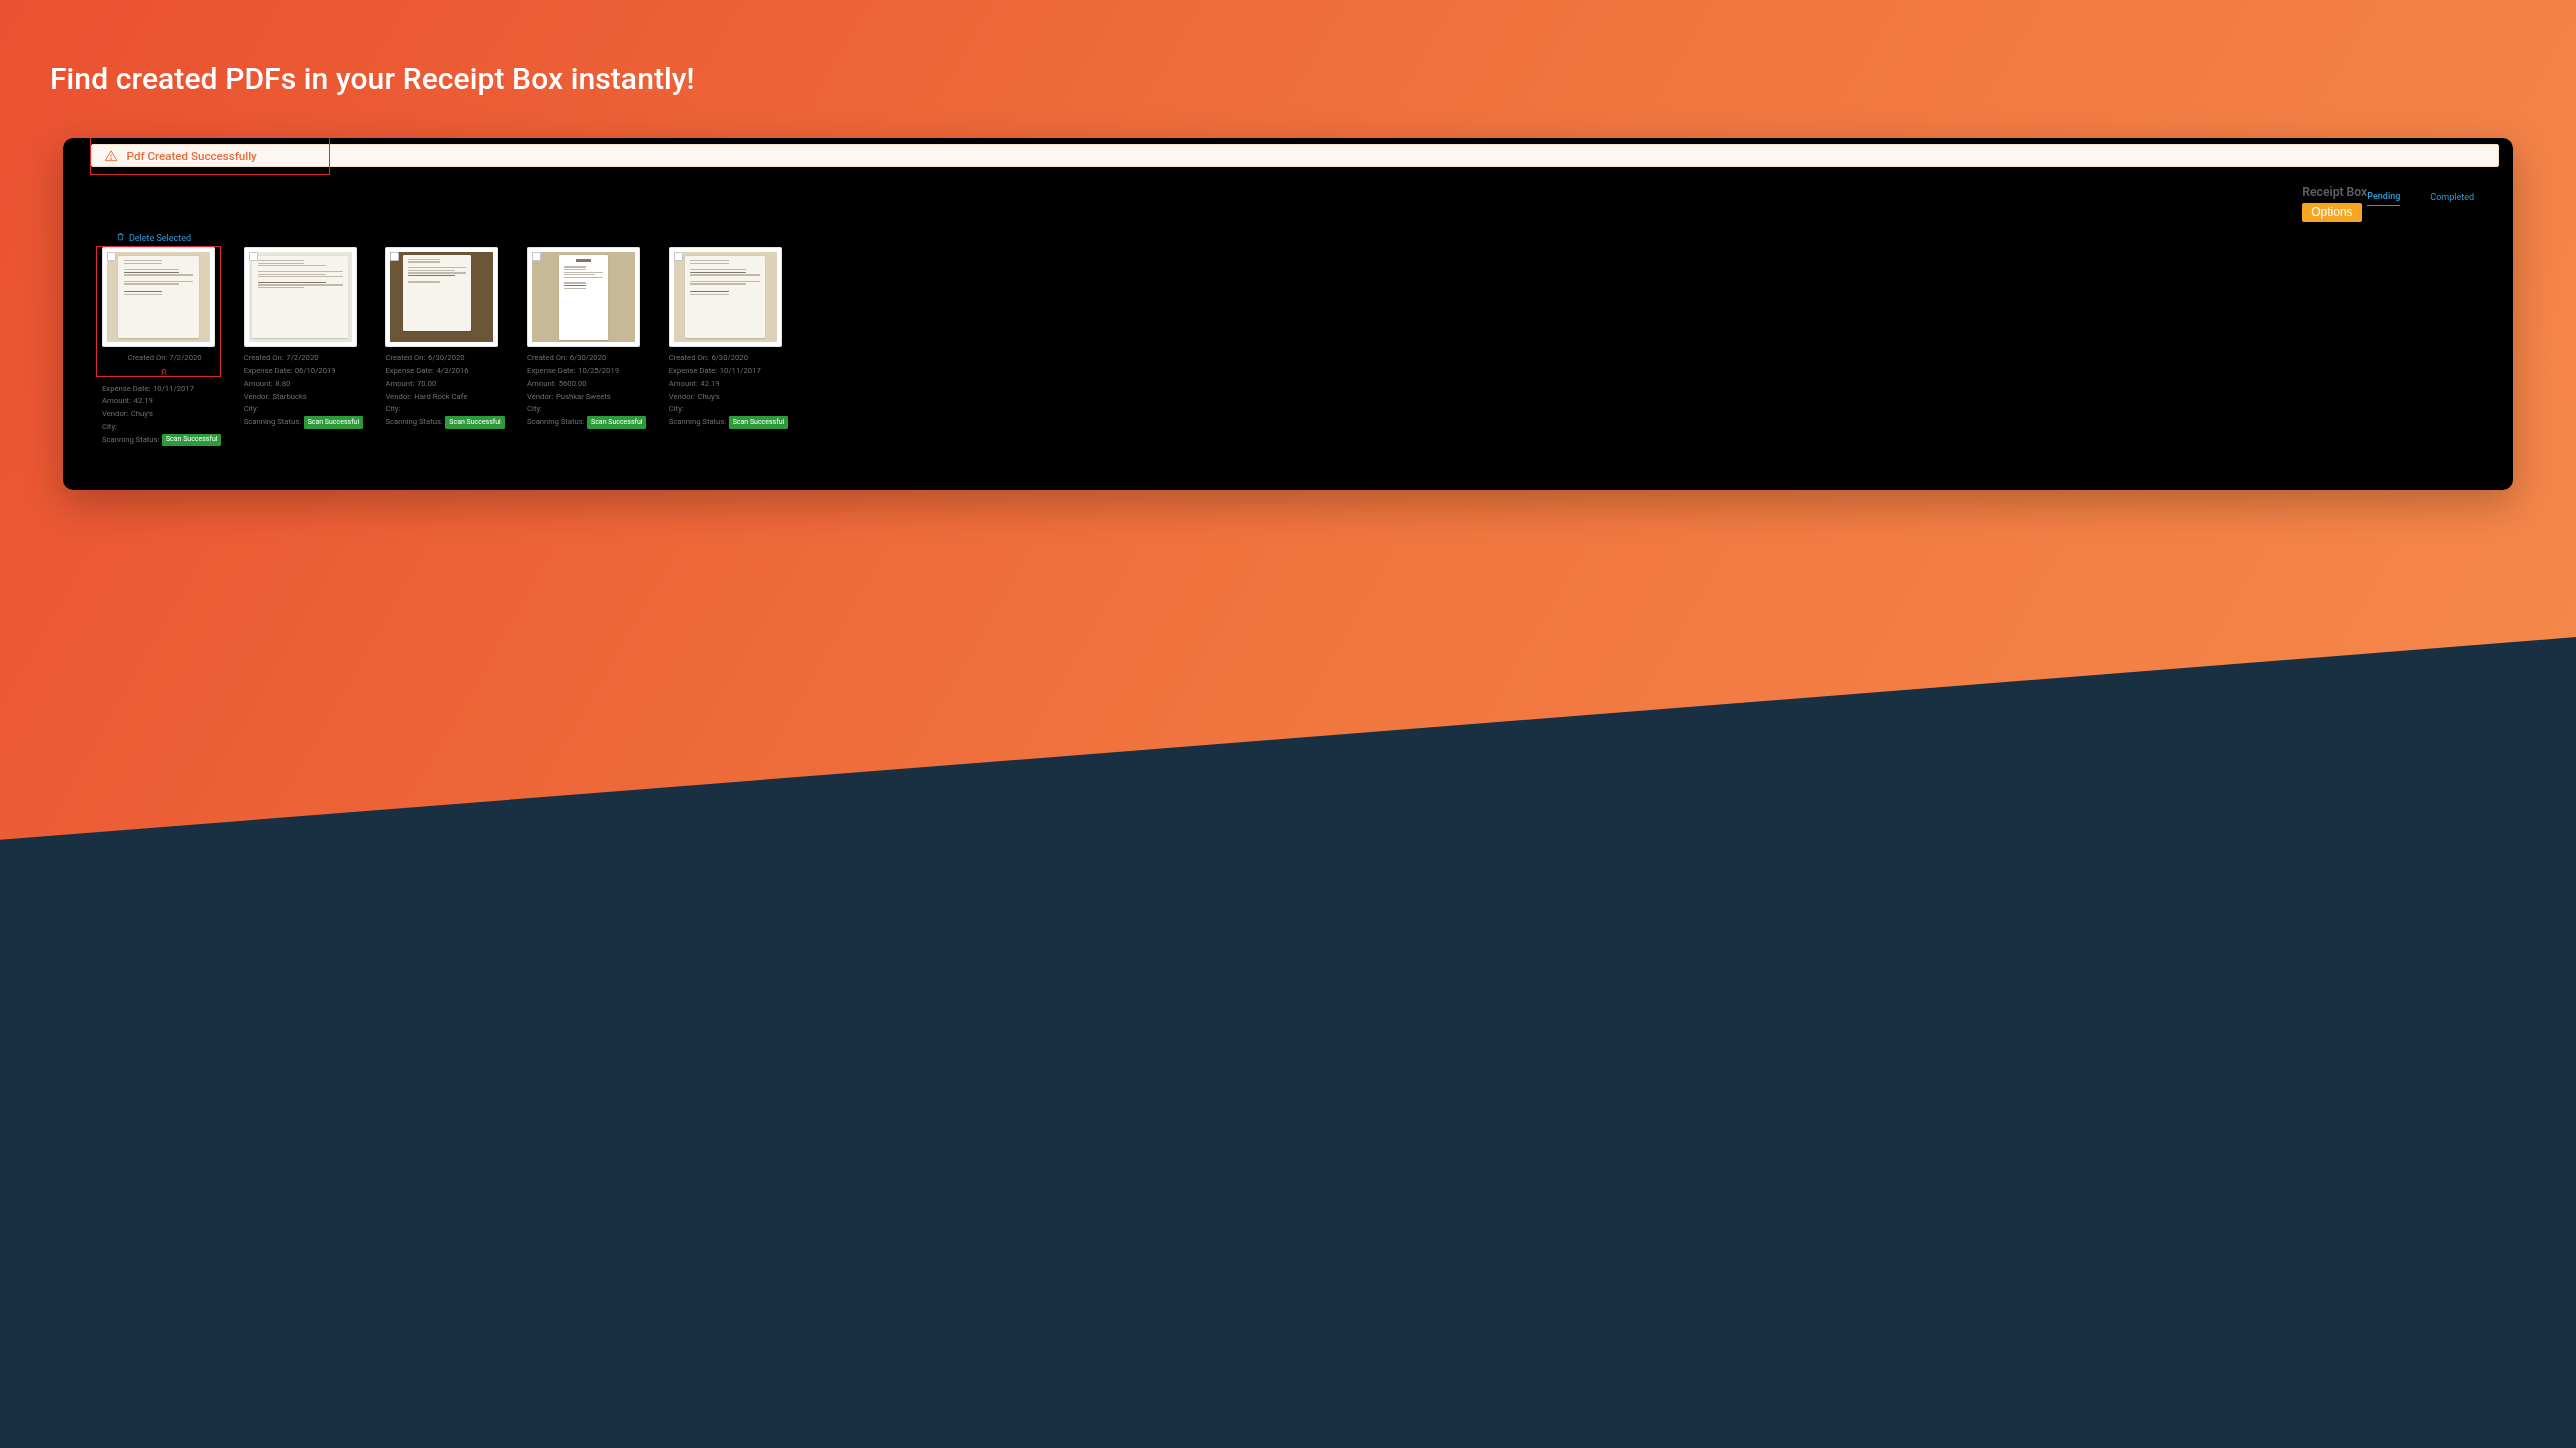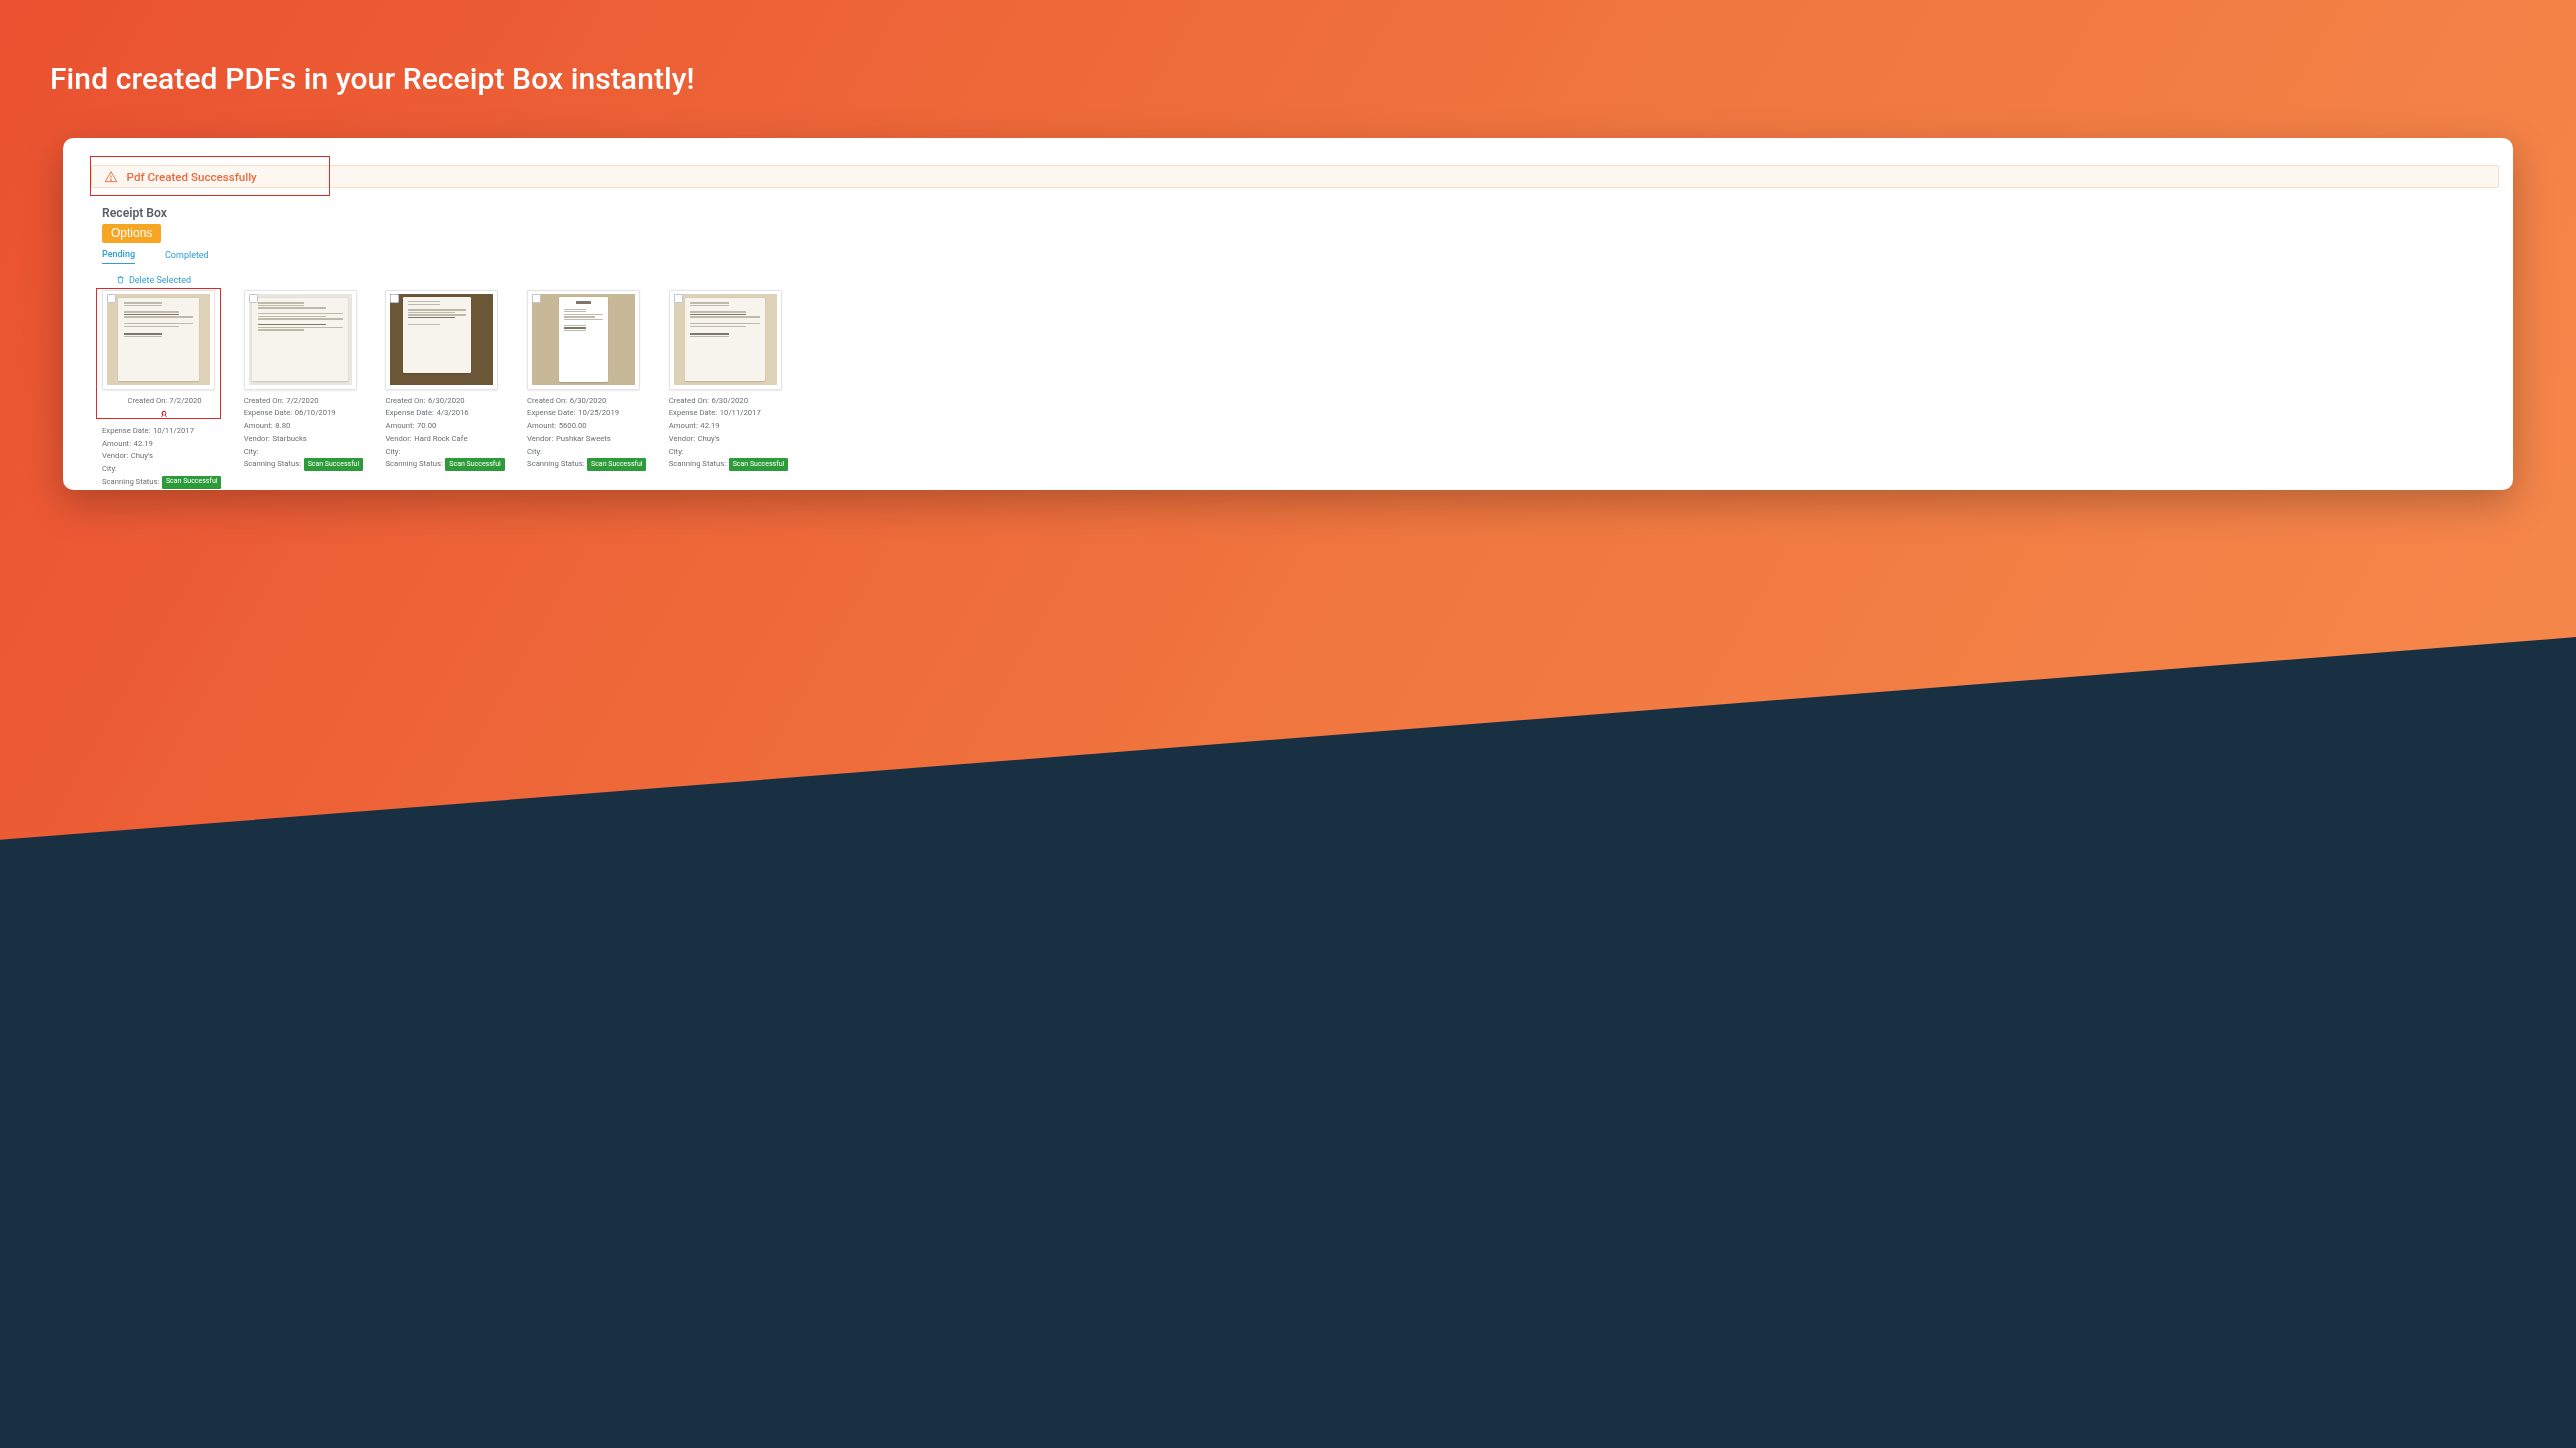--- a/index.html
+++ b/index.html
@@ -19,24 +19,24 @@
     position: absolute;
     top: 61px; left: 50px;
     color: #fff;
     font-size: 30px;
     font-weight: 500;
     letter-spacing: 0.1px;
   }
   .card {
     position: absolute;
     top: 138px; left: 63px; right: 63px;
-    background: #ffffff;
+    background: #000000;
     border-radius: 10.3px;
     box-shadow: 0 13px 39px rgba(0,0,0,0.25);
-    padding: 27px 0 13px 0;
+    padding: 6px 0 13px 0;
     height: 352px;
     overflow: hidden;
   }
 
   .alert-box {
     position: relative;
     margin: 0 0 18px 0;
   }
   .alert-highlight {
     position: absolute;
@@ -69,21 +69,21 @@
   .inner {
     padding: 0 39px;
   }
   .section-title {
     font-size: 12.2px;
     color: #5a5f66;
     font-weight: 600;
     margin-bottom: 3.9px;
   }
   .row-top {
-    display: flex; align-items: flex-start; justify-content: flex-end; flex-direction: column;
+    display: flex; align-items: flex-start; justify-content: flex-end;
   }
   .options-btn {
     display: inline-block;
     background: #f6a623;
     color: #fff;
     font-size: 12px;
     padding: 2.6px 9px;
     border-radius: 1.9px;
     border: none;
     cursor: pointer;

